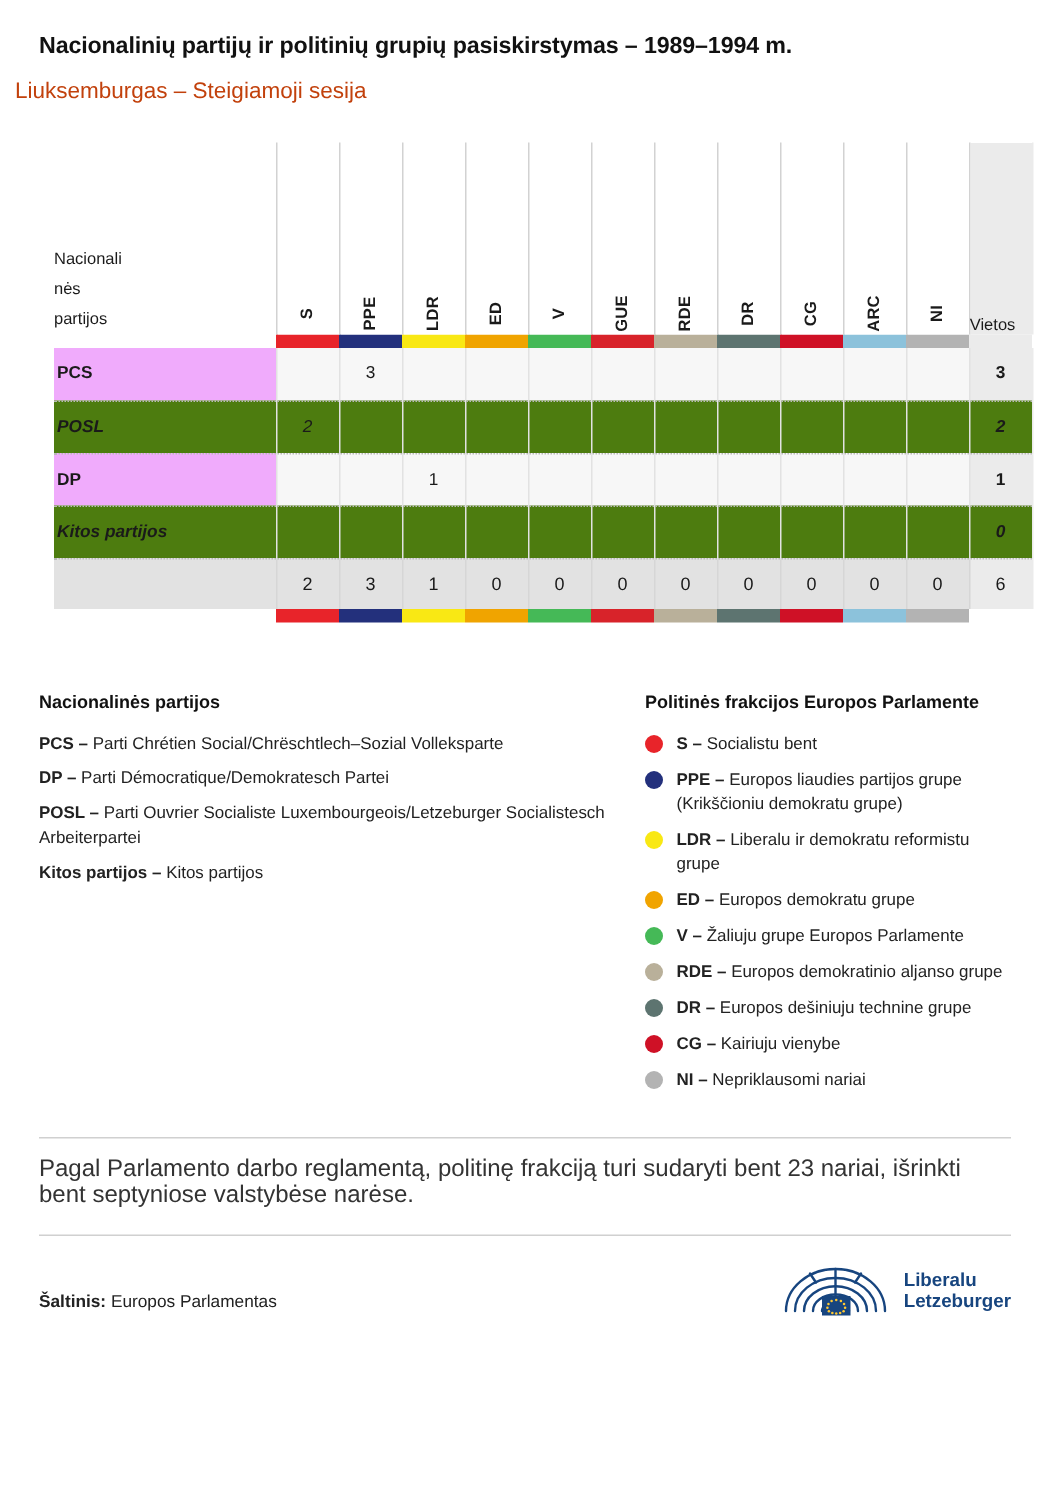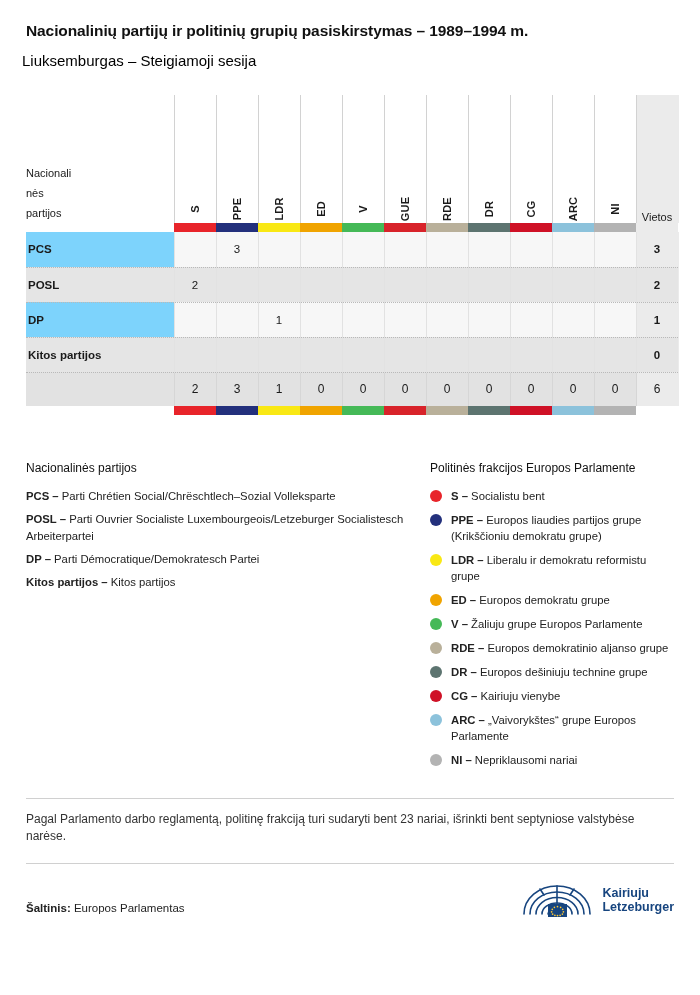--- a/index.html
+++ b/index.html
@@ -26,26 +26,26 @@
   .title {
     font-size: 15.5px;
     font-weight: bold;
     color: #111111;
     padding: 22px 26px 0 26px;
     letter-spacing: -0.1px;
   }
   .subtitle {
     font-size: 15px;
     font-weight: normal;
-    color: #000000;
-    padding: 12px 26px 0 22px;
+    color: #c2410c;
+    padding: 12px 26px 0 10px;
   }
   
   .matrix {
-    margin: 26px 26px 0 26px;
+    margin: 26px 26px 0 36px;
     position: relative;
   }
   table.grid {
     border-collapse: collapse;
     width: 648px;
     table-layout: fixed;
   }
   table.grid td, table.grid th {
     padding: 0;
     margin: 0;
@@ -93,21 +93,21 @@
     color: #1a1a1a;
     font-weight: bold;
     line-height: 20px;
     height: 128px;
   }
   .hdr-label .l1, .hdr-label .l2, .hdr-label .l3 {
     display: block;
   }
   .vietos-cell {
     vertical-align: bottom;
-    text-align: center;
+    text-align: left;
     font-size: 11px;
     font-weight: bold;
     background: #ebebeb;
     padding-bottom: 6px;
   }
   
   .bar-row td { height: 9px; }
   .bar {
     height: 9px;
     display: block;
@@ -122,33 +122,33 @@
     font-size: 11.5px;
     text-align: center;
     color: #1a1a1a;
     background: #f7f7f7;
     border-left: 1px solid #e2e2e2;
     border-right: 1px solid #e2e2e2;
   }
   .data-row td.rowname {
     text-align: left;
     font-weight: bold;
-    background: #7dd3fc;
+    background: #f0abfc;
     border-left: none;
     border-right: none;
     padding-left: 2px;
     font-size: 11.5px;
   }
   .data-row td.rowtotal {
     background: #ebebeb;
     font-weight: bold;
     border-left: 1px solid #ebebeb;
     border-right: 1px solid #ebebeb;
   }
-  .data-row.alt td { background: #e5e5e5; }
+  .data-row.alt td { background: #4d7c0f; font-style: italic; }
 
   
   .tot-row td {
     height: 34px;
     font-size: 12px;
     font-weight: bold;
     text-align: center;
     background: #e2e2e2;
     color: #1a1a1a;
     border-left: 1px solid #d6d6d6;
@@ -160,21 +160,21 @@
   
   .legend-wrap {
     margin: 46px 26px 0 26px;
     display: flex;
     gap: 0;
   }
   .legend-col-left { width: 404px; padding-right: 16px; }
   .legend-col-right { width: 244px; }
   .legend-title {
     font-size: 12px;
-    font-weight: normal;
+    font-weight: bold;
     color: #111111;
     margin-bottom: 13px;
   }
   .party-item {
     font-size: 11.3px;
     line-height: 17px;
     color: #222222;
     margin-bottom: 6px;
   }
   .party-item b { font-weight: bold; }
@@ -196,21 +196,21 @@
   }
   .grp-text b { font-weight: bold; }
 
   
   .divider {
     margin: 22px 26px 0 26px;
     border-top: 1px solid #d0d0d0;
   }
   .footnote {
     margin: 12px 26px 0 26px;
-    font-size: 12px;
+    font-size: 16px;
     line-height: 17px;
     color: #333333;
     max-width: 640px;
   }
   .divider2 {
     margin: 18px 26px 0 26px;
     border-top: 1px solid #d0d0d0;
   }
   .source-row {
     margin: 0 26px;
@@ -471,26 +471,26 @@
   </div>
 
   <div class="legend-wrap">
     <div class="legend-col-left">
       <div class="legend-title">Nacionalinės partijos</div>
       <div class="party-item">
         <b>PCS –</b>
         <span>Parti Chrétien Social/Chrëschtlech–Sozial Volleksparte</span>
       </div>
       <div class="party-item">
+        <b>DP –</b>
+        <span>Parti Démocratique/Demokratesch Partei</span>
+      </div>
+      <div class="party-item">
         <b>POSL –</b>
         <span>Parti Ouvrier Socialiste Luxembourgeois/Letzeburger Socialistesch Arbeiterpartei</span>
-      </div>
-      <div class="party-item">
-        <b>DP –</b>
-        <span>Parti Démocratique/Demokratesch Partei</span>
       </div>
       <div class="party-item">
         <b>Kitos partijos –</b>
         <span>Kitos partijos</span>
       </div>
     </div>
 
     <div class="legend-col-right">
       <div class="legend-title">Politinės frakcijos Europos Parlamente</div>
 
@@ -526,25 +526,20 @@
       </div>
       <div class="grp-item">
         <span class="dot" style="background:#5d7470"></span>
         <span class="grp-text"><b>DR –</b>
         <span>Europos dešiniuju technine grupe</span></span>
       </div>
       <div class="grp-item">
         <span class="dot" style="background:#cf1126"></span>
         <span class="grp-text"><b>CG –</b>
         <span>Kairiuju vienybe</span></span>
-      </div>
-      <div class="grp-item">
-        <span class="dot" style="background:#8cc2db"></span>
-        <span class="grp-text"><b>ARC –</b>
-        <span>„Vaivorykštes“ grupe Europos Parlamente</span></span>
       </div>
       <div class="grp-item">
         <span class="dot" style="background:#b3b3b3"></span>
         <span class="grp-text"><b>NI –</b>
         <span>Nepriklausomi nariai</span></span>
       </div>
     </div>
   </div>
 
   <div class="divider"></div>
@@ -578,19 +573,19 @@
           <circle cx="40.1" cy="35.3" r="0.85"></circle>
           <circle cx="37.5" cy="35.6" r="0.85"></circle>
           <circle cx="34.9" cy="35.3" r="0.85"></circle>
           <circle cx="32.6" cy="34.1" r="0.85"></circle>
           <circle cx="31.6" cy="31.8" r="0.85"></circle>
           <circle cx="32.3" cy="29.3" r="0.85"></circle>
           <circle cx="34.4" cy="27.3" r="0.85"></circle>
         </g>
       </svg>
       <div class="ep-text">
-        <div>Kairiuju</div>
+        <div>Liberalu</div>
         <div>Letzeburger</div>
       </div>
     </div>
   </div>
 
 </div>
 
 </body></html>

